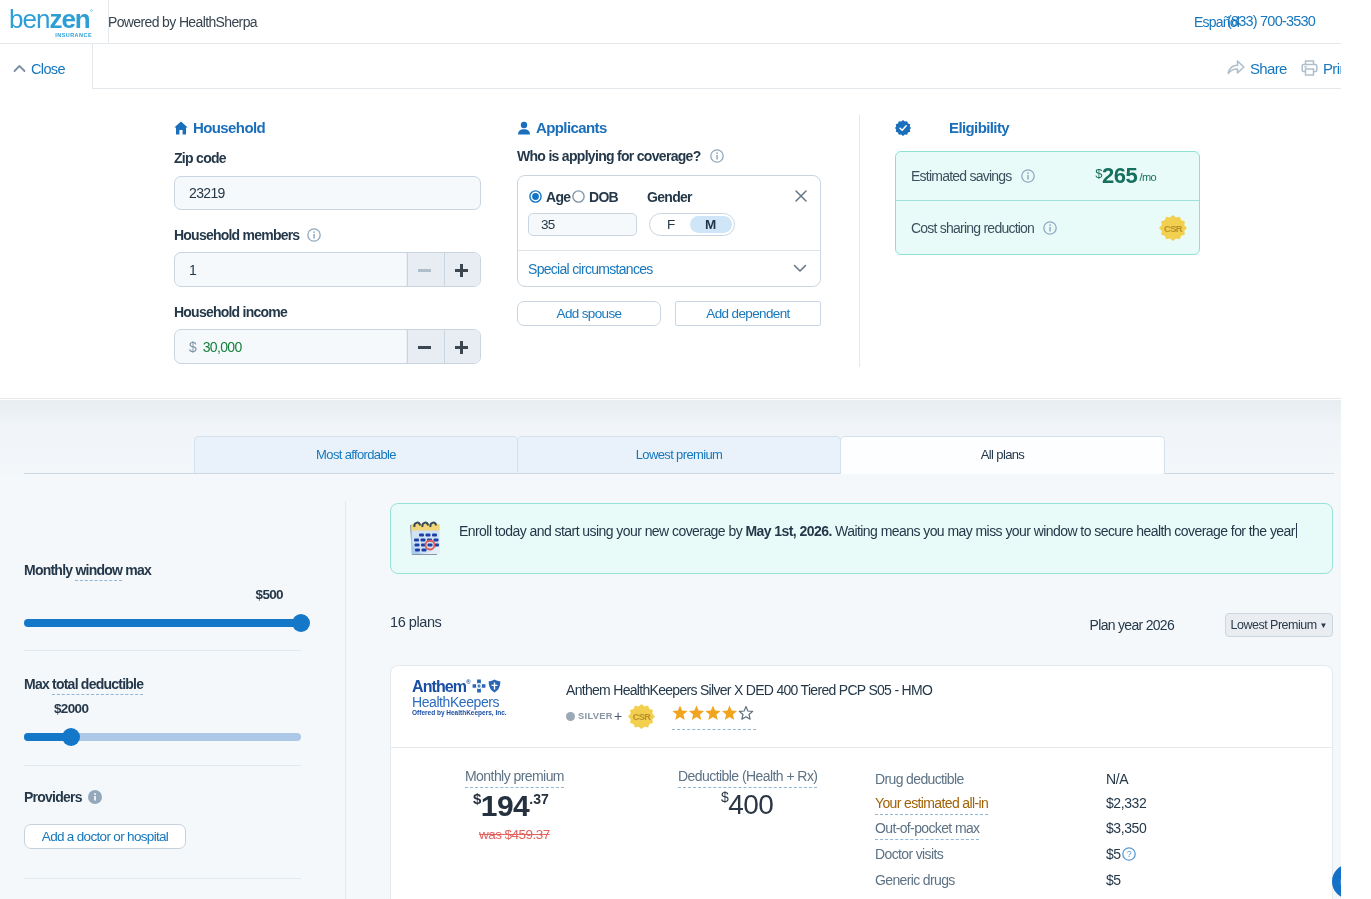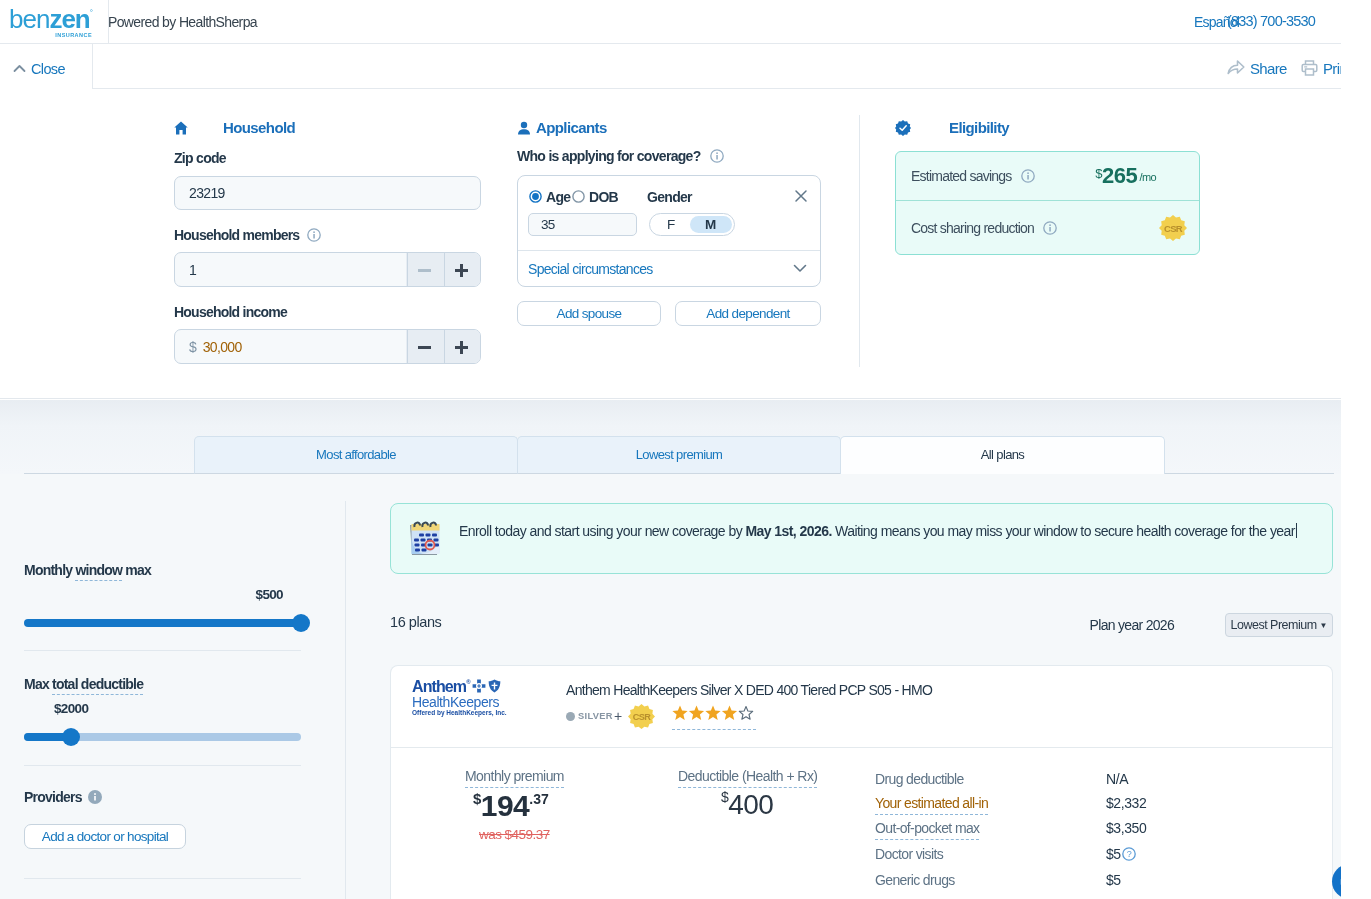--- a/index.html
+++ b/index.html
@@ -44,21 +44,21 @@
       <path d="M4.5 4.5 L4.5 1 L12.5 1 L12.5 4.5" fill="none" stroke="#aebecb" stroke-width="1.5"></path>
       <rect x="1.2" y="4.5" width="14.6" height="7" rx="1.2" fill="none" stroke="#aebecb" stroke-width="1.5"></rect>
       <path d="M3.5 9.5 L3.5 7.8 L13.5 7.8 L13.5 9.5" fill="none" stroke="#aebecb" stroke-width="0"></path>
       <rect x="4.5" y="9" width="8" height="6" fill="#fff" stroke="#aebecb" stroke-width="1.5"></rect>
       <rect x="3.2" y="6.3" width="3" height="1.2" fill="#aebecb"></rect>
     </svg>
 <div class="abs blue" style="left:1323px;top:60px;font-size:15px;">Print</div>
 
 <div class="abs" style="left:0;top:89px;width:1371px;height:310px;background:#fff;border-bottom:1px solid #e3e8ed;"></div>
 
-<div class="abs row" style="left:174px;top:119px;gap:30px;">
+<div class="abs row" style="left:174px;top:119px;">
   <svg width="14" height="14" viewBox="0 0 14 14">
         <path d="M7 0.5 L13.7 6.5 L12 6.5 L12 13.5 L8.6 13.5 L8.6 9 L5.4 9 L5.4 13.5 L2 13.5 L2 6.5 L0.3 6.5 Z" fill="#1b6fba"></path>
       </svg>
   <div class="bold" style="margin-left:5px;font-size:15px;letter-spacing:-0.04em;color:#1b6fba;">Household</div>
 </div>
 <div class="abs bold navy" style="left:174px;top:150px;font-size:14px;letter-spacing:-0.05em;">Zip code</div>
 <div class="abs" style="left:174px;top:176px;width:307px;height:34px;background:#f6f9fb;border:1px solid #c9d6e2;border-radius:7px;"></div>
 <div class="abs navy" style="left:189px;top:185px;font-size:14px;">23219</div>
 
 <div class="abs row" style="left:174px;top:227px;">
@@ -80,21 +80,21 @@
 </div>
 
 <div class="abs bold navy" style="left:174px;top:304px;font-size:14px;letter-spacing:-0.055em;">Household income</div>
 <div class="abs" style="left:174px;top:329px;width:307px;height:35px;background:#f6f9fb;border:1px solid #c9d6e2;border-radius:7px;overflow:hidden;">
   <div style="position:absolute;right:0;top:0;width:74px;height:100%;background:#e7edf3;"></div>
   <div style="position:absolute;left:232px;top:0;width:1px;height:100%;background:#c9d6e2;"></div>
   <div style="position:absolute;left:269px;top:0;width:1px;height:100%;background:#c9d6e2;"></div>
   <div style="position:absolute;left:243px;top:16px;width:13px;height:2.5px;background:#3c4653;"></div>
   <div style="position:absolute;left:280px;top:16px;width:13px;height:2.5px;background:#3c4653;"></div>
   <div style="position:absolute;left:285.2px;top:11px;width:2.5px;height:13px;background:#3c4653;"></div>
-  <div style="position:absolute;left:14px;top:9px;font-size:14px;color:#7e93a5;">$&nbsp;&nbsp;<span style="color:#a16207;margin-top:38px;">30,000</span></div>
+  <div style="position:absolute;left:14px;top:9px;font-size:14px;color:#7e93a5;">$&nbsp;&nbsp;<span style="color:#15803d;margin-top:38px;">30,000</span></div>
 </div>
 
 <div class="abs row" style="left:517px;top:119px;">
   <svg width="14" height="14" viewBox="0 0 14 14">
         <circle cx="7" cy="4" r="3.2" fill="#1b6fba"></circle>
         <path d="M1 13.5 C1 9.8 3.5 8.2 7 8.2 C10.5 8.2 13 9.8 13 13.5 Z" fill="#1b6fba"></path>
       </svg>
   <div class="bold" style="margin-left:5px;font-size:15px;letter-spacing:-0.04em;color:#1b6fba;">Applicants</div>
 </div>
 <div class="abs row" style="left:517px;top:148px;">
@@ -130,21 +130,21 @@
 <div class="abs" style="left:690px;top:216px;width:42px;height:17px;background:#cfe6f8;border-radius:9px;"></div>
 <div class="abs bold navy" style="left:705px;top:217px;font-size:13.5px;">M</div>
 
 <div class="abs" style="left:518px;top:250px;width:302px;height:1px;background:#dde5ec;"></div>
 <div class="abs blue" style="left:528px;top:261px;font-size:14px;letter-spacing:-0.05em;">Special circumstances</div>
 <svg class="abs" style="left:793px;top:264px;" width="14" height="9" viewBox="0 0 14 9">
       <path d="M1.5 1.5 L7 7 L12.5 1.5" fill="none" stroke="#62788a" stroke-width="1.6" stroke-linecap="round" stroke-linejoin="round"></path>
     </svg>
 
 <div class="abs" style="left:517px;top:301px;width:144px;height:25px;background:#fff;border:1px solid #c9d6e2;border-radius:7px;text-align:center;font-size:13.5px;color:#1777bd;line-height:23px;">Add spouse</div>
-<div class="abs" style="left:675px;top:301px;width:146px;height:25px;background:#fff;border:1px solid #c9d6e2;border-radius:7px;text-align:center;font-size:13.5px;color:#1777bd;line-height:23px;">Add dependent</div>
+<div class="abs" style="left:675px;top:301px;width:146px;height:25px;background:#fff;border:1px solid #c9d6e2;border-radius:2px;text-align:center;font-size:13.5px;color:#1777bd;line-height:23px;">Add dependent</div>
 
 <div class="abs" style="left:859px;top:115px;width:1px;height:252px;background:#e1e8ee;"></div>
 
 <div class="abs row" style="left:895px;top:119px;gap:32px;">
   <svg width="16" height="16" viewBox="0 0 16 16">
         <path d="M8 0 L9.8 1.6 L12.2 1.2 L13 3.4 L15.2 4.2 L14.8 6.6 L16 8 L14.8 9.4 L15.2 11.8 L13 12.6 L12.2 14.8 L9.8 14.4 L8 16 L6.2 14.4 L3.8 14.8 L3 12.6 L0.8 11.8 L1.2 9.4 L0 8 L1.2 6.6 L0.8 4.2 L3 3.4 L3.8 1.2 L6.2 1.6 Z" fill="#1b6fba"></path>
         <path d="M5 8.2 L7.2 10.2 L11.2 5.8" fill="none" stroke="#fff" stroke-width="1.5" stroke-linecap="round" stroke-linejoin="round"></path>
       </svg>
   <div class="bold" style="margin-left:6px;font-size:15px;letter-spacing:-0.04em;color:#1b6fba;">Eligibility</div>
 </div>

